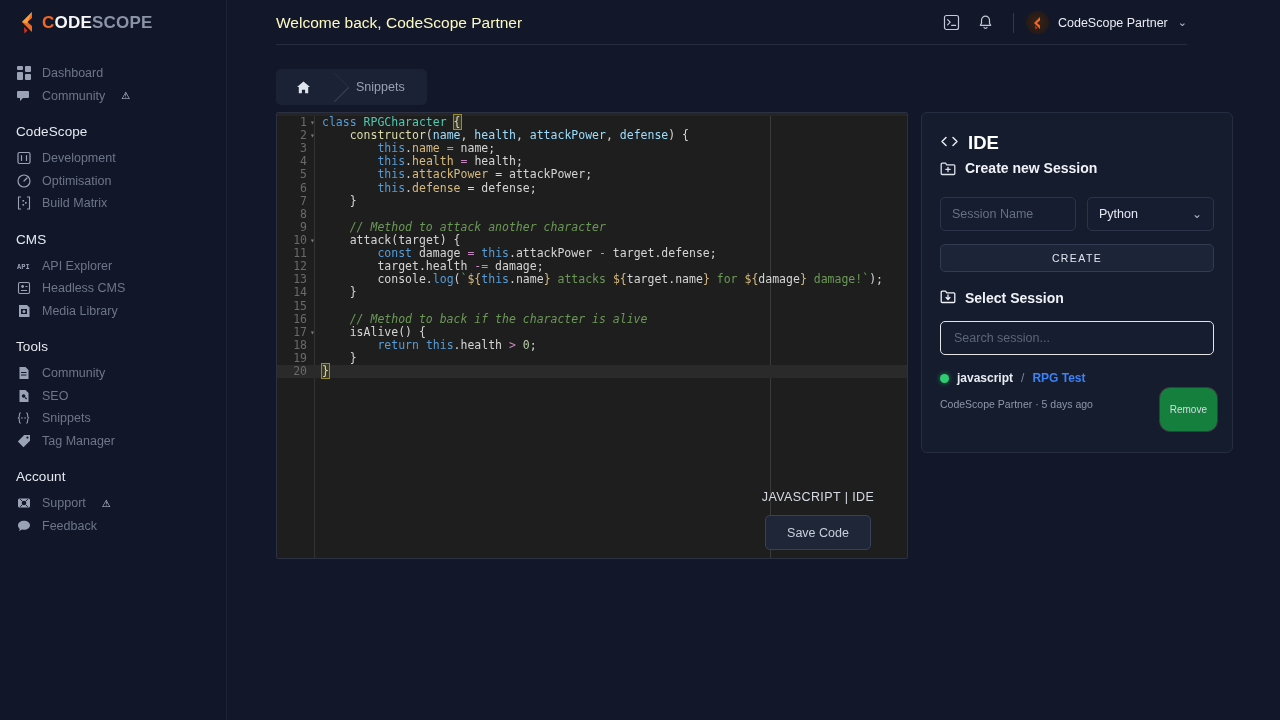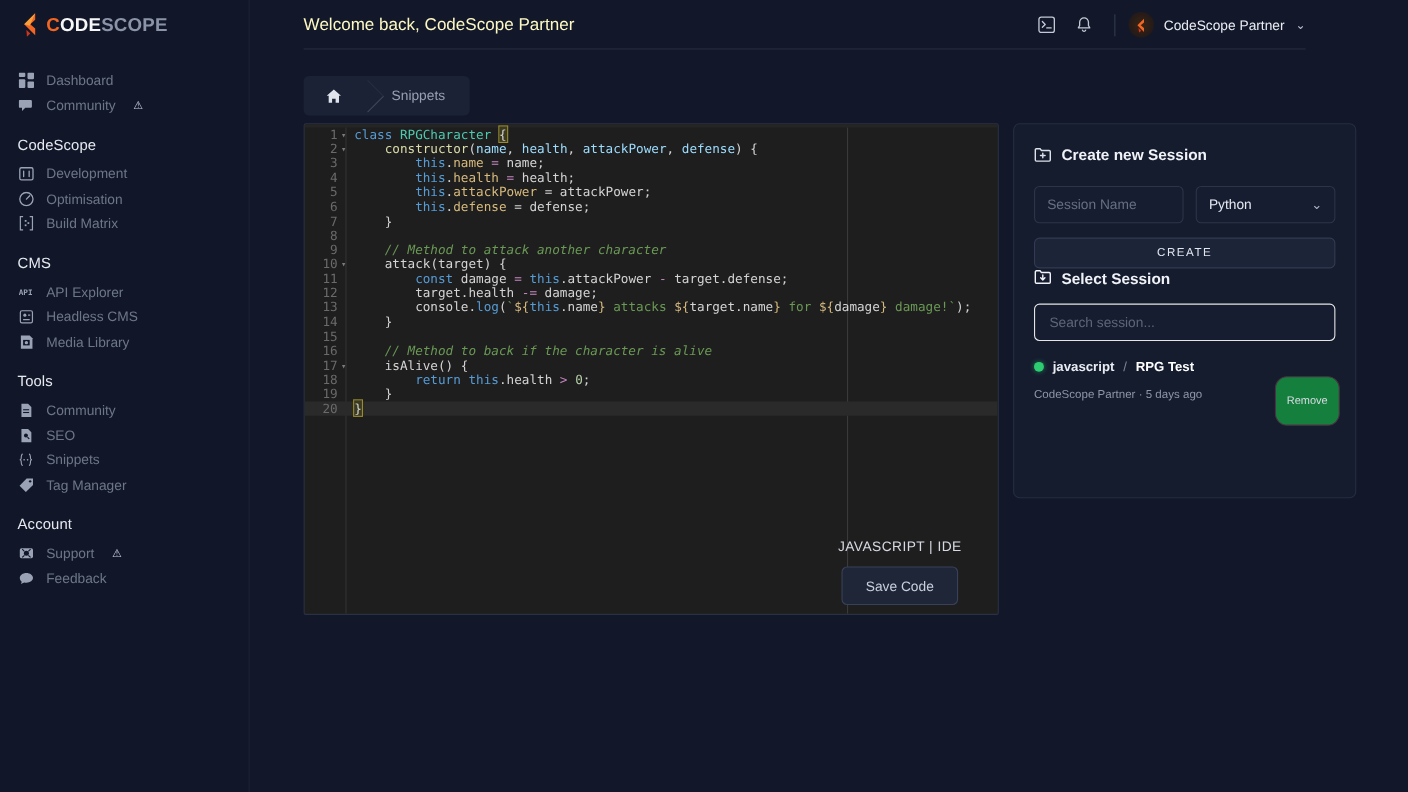--- a/index.html
+++ b/index.html
@@ -192,42 +192,42 @@
     flex: 1; height: 34px; background: #161d30;
     border: 1px solid #2d3449; border-radius: 5px;
     color: #e6e9f0; font-size: 12.5px; padding: 0 11px;
     display: flex; align-items: center; cursor: pointer; position: relative;
   }
   .sel-lang .chev { margin-left: auto; color: #aeb6c6; font-size: 12px; }
   .create-btn {
     width: 100%; height: 28px; background: #1c2438;
     border: 1px solid #333b52; border-radius: 5px;
     color: #e2e6ef; font-size: 10.5px; letter-spacing: 1.4px;
-    font-family: inherit; cursor: pointer; 
+    font-family: inherit; cursor: pointer; margin-bottom: 17px;
   }
   .select-session {
     display: flex; align-items: center; gap: 9px;
     color: #f0f2f7; font-size: 14px; font-weight: 700; margin-bottom: 14px;
   }
   .search-session {
     width: 100%; height: 34px; background: #161d30;
     border: 1px solid #e5e5e5; border-radius: 5px;
     color: #c9cfdc; font-size: 12.5px; padding: 0 13px;
     font-family: inherit; outline: none; margin-bottom: 16px;
   }
   .search-session::placeholder { color: #5d6578; }
   .sess-row { position: relative; }
   .sess-line { display: flex; align-items: center; gap: 8px; }
   .dot {
     width: 9px; height: 9px; border-radius: 50%;
     background: #2ecc71; box-shadow: 0 0 5px #2ecc7190;
   }
   .sess-lang { color: #e9ecf3; font-size: 12px; font-weight: 700; }
   .sess-slash { color: #7c8499; font-size: 12px; }
-  .sess-name { color: #ffffff; font-size: 12px; font-weight: 700; }
+  .sess-name { color: #3b82f6; font-size: 12px; font-weight: 700; }
   .sess-meta { color: #8d95a8; font-size: 10.5px; margin-top: 13px; }
   .remove-badge {
     position: absolute; right: -4px; top: 16px;
     background: #15803d; border: 1px solid #4a3244; border-radius: 11px;
     color: #d8dbe4; font-size: 10px; padding: 16px 10px; cursor: pointer;
   }
 </style>
 </head>
 <body>
 
@@ -482,20 +482,28 @@
               <div class="ln hl"><span class="gut">20</span><span class="fold"></span><span class="src"><span class="br-hl">}</span></span></div>
             </div>
           <div class="ed-footer">
             <div class="ed-lang">JAVASCRIPT | IDE</div>
             <button class="save-btn">Save Code</button>
           </div>
         </div>
       </div>
 
       <div class="ide-panel">
+        <div class="ide-title">
+          <span class="code-ico">
+            <svg width="19" height="15" viewBox="0 0 19 15" fill="none" stroke="currentColor" stroke-width="1.5" stroke-linecap="round" stroke-linejoin="round">
+                <path d="M6 3.5L2 7.5l4 4M13 3.5l4 4-4 4"></path>
+              </svg>
+          </span>
+          <span>IDE</span>
+        </div>
         <div class="ide-sub">
           <span class="fi">
             <svg width="16" height="15" viewBox="0 0 16 15" fill="none" stroke="currentColor" stroke-width="1.3" stroke-linecap="round">
                 <path d="M1.2 12.5V3.2a1 1 0 011-1h3.3l1.3 1.6h7a1 1 0 011 1v7.7a1 1 0 01-1 1h-11.6a1 1 0 01-1-1z"></path>
                 <path d="M8 6.3v4.2M5.9 8.4h4.2"></path>
               </svg>
           </span>
           <span>Create new Session</span>
         </div>
 

